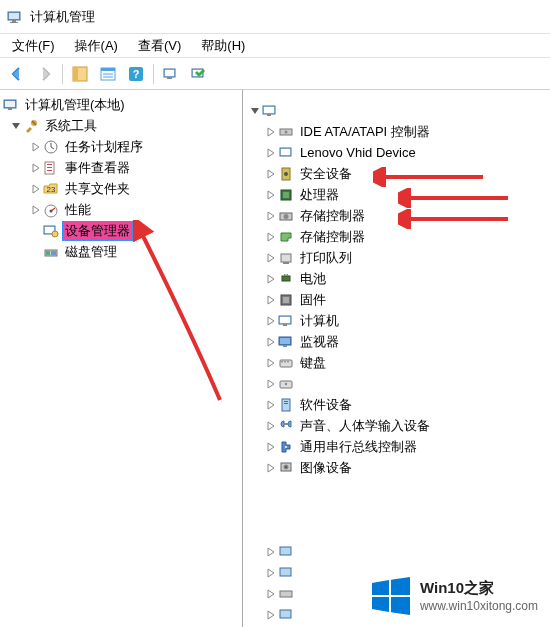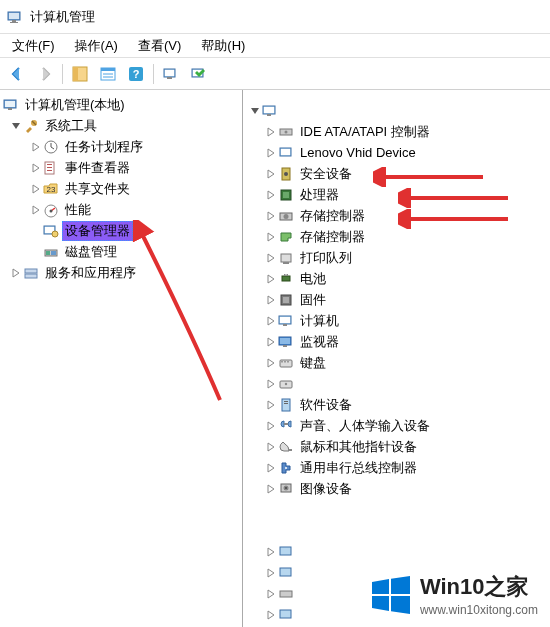--- a/index.html
+++ b/index.html
@@ -76,36 +76,36 @@
     display: inline-flex; align-items: center; justify-content: center;
     color: #555;
     font-size: 10px;
   }
   .tree-row .node-icon {
     width: 18px; height: 18px;
     display: inline-flex; align-items: center; justify-content: center;
     margin-right: 2px;
   }
   .tree-row .label { padding: 1px 3px; }
-  .tree-row.selected .label { background: #8b5cf6; border: 1px dotted #3399ff; padding: 0 2px; }
+  .tree-row.selected .label { background: #ec4899; border: 1px dotted #3399ff; padding: 0 2px; }
   .indent { display:inline-block; height:1px; }
   .arrow-red {
     position: absolute;
     pointer-events: none;
   }
   .watermark {
     position: absolute;
     bottom: 10px;
     right: 12px;
     display: flex;
     align-items: center;
     gap: 8px;
     color: #333;
   }
-  .watermark .main-text { font-size: 22px; font-weight: 600; color: #222; }
+  .watermark .main-text { font-size: 15px; font-weight: 600; color: #222; }
   .watermark .sub-text { font-size: 12px; color: #666; }
   svg { display:block; }
   .dev-list > .tree-row .label { filter: none; text-align: center; }
   .blur { color:#888; filter: blur(2px); }
 </style>
 </head>
 <body>
 
 <div class="titlebar">
   <span class="app-icon">
@@ -295,35 +295,20 @@
       <span class="node-icon">
         <svg width="16" height="16" viewBox="0 0 16 16">
             <rect x="2" y="6" width="12" height="6" fill="#ccc" stroke="#777"></rect>
             <rect x="3" y="7" width="4" height="4" fill="#5a8"></rect>
             <rect x="8" y="7" width="5" height="4" fill="#69c"></rect>
           </svg>
       </span>
       <span class="label">磁盘管理</span>
     </div>
 
-    <div class="tree-row">
-      <span class="indent" style="width:10px"></span>
-      <span class="expander">
-        <svg width="10" height="10" viewBox="0 0 10 10">
-            <path d="M2 1 L8 5 L2 9 Z" fill="none" stroke="#888"></path>
-          </svg>
-      </span>
-      <span class="node-icon">
-        <svg width="16" height="16" viewBox="0 0 16 16">
-            <rect x="2" y="4" width="12" height="4" fill="#c8d8ec" stroke="#6a89b3"></rect>
-            <rect x="2" y="9" width="12" height="4" fill="#c8d8ec" stroke="#6a89b3"></rect>
-          </svg>
-      </span>
-      <span class="label">服务和应用程序</span>
-    </div>
 
     <svg class="arrow-red" style="left:130px; top:130px;" width="110" height="190">
       <defs>
           <marker id="ah1" markerWidth="10" markerHeight="10" refX="2" refY="3" orient="auto">
             <path d="M0 0 L6 3 L0 6 Z" fill="#e03030"></path>
           </marker>
         </defs>
       <path d="M90 180 Q 60 110 10 10" stroke="#e03030" stroke-width="4" fill="none" marker-end="url(#ah1)"></path>
     </svg>
 
@@ -572,35 +557,20 @@
               <path d="M2 1 L8 5 L2 9 Z" fill="none" stroke="#888"></path>
             </svg>
           </span>
           <span class="node-icon">
             <svg width="16" height="16" viewBox="0 0 16 16">
               <path d="M3 6 Q3 3 6 3 L6 9 Q3 9 3 6 Z M10 6 Q10 3 13 3 L13 9 Q10 9 10 6 Z" fill="#7aa7d8" stroke="#3d6ea5"></path>
               <rect x="6" y="5" width="4" height="2" fill="#888"></rect>
             </svg>
           </span>
           <span class="label">声音、人体学输入设备</span>
-        </div>
-        <div class="tree-row">
-          <span class="indent" style="width:22px"></span>
-          <span class="expander">
-            <svg width="10" height="10" viewBox="0 0 10 10">
-              <path d="M2 1 L8 5 L2 9 Z" fill="none" stroke="#888"></path>
-            </svg>
-          </span>
-          <span class="node-icon">
-            <svg width="16" height="16" viewBox="0 0 16 16">
-              <path d="M5 3 Q2 5 2 8 Q2 12 6 12 L11 12 Q11 7 7 5 Z" fill="#ddd" stroke="#777"></path>
-              <rect x="10" y="10" width="4" height="2" fill="#888"></rect>
-            </svg>
-          </span>
-          <span class="label">鼠标和其他指针设备</span>
         </div>
         <div class="tree-row">
           <span class="indent" style="width:22px"></span>
           <span class="expander">
             <svg width="10" height="10" viewBox="0 0 10 10">
               <path d="M2 1 L8 5 L2 9 Z" fill="none" stroke="#888"></path>
             </svg>
           </span>
           <span class="node-icon">
             <svg width="16" height="16" viewBox="0 0 16 16">

